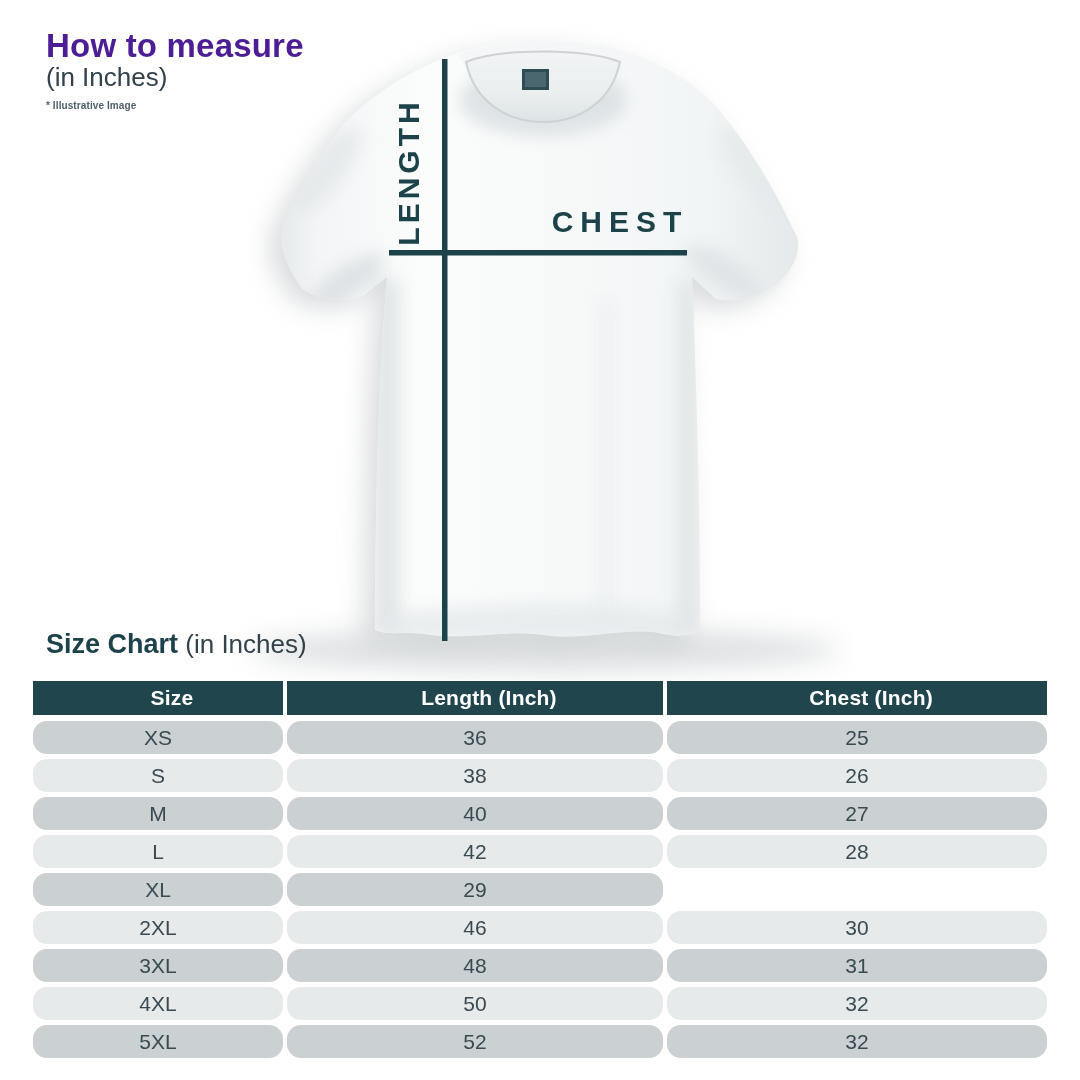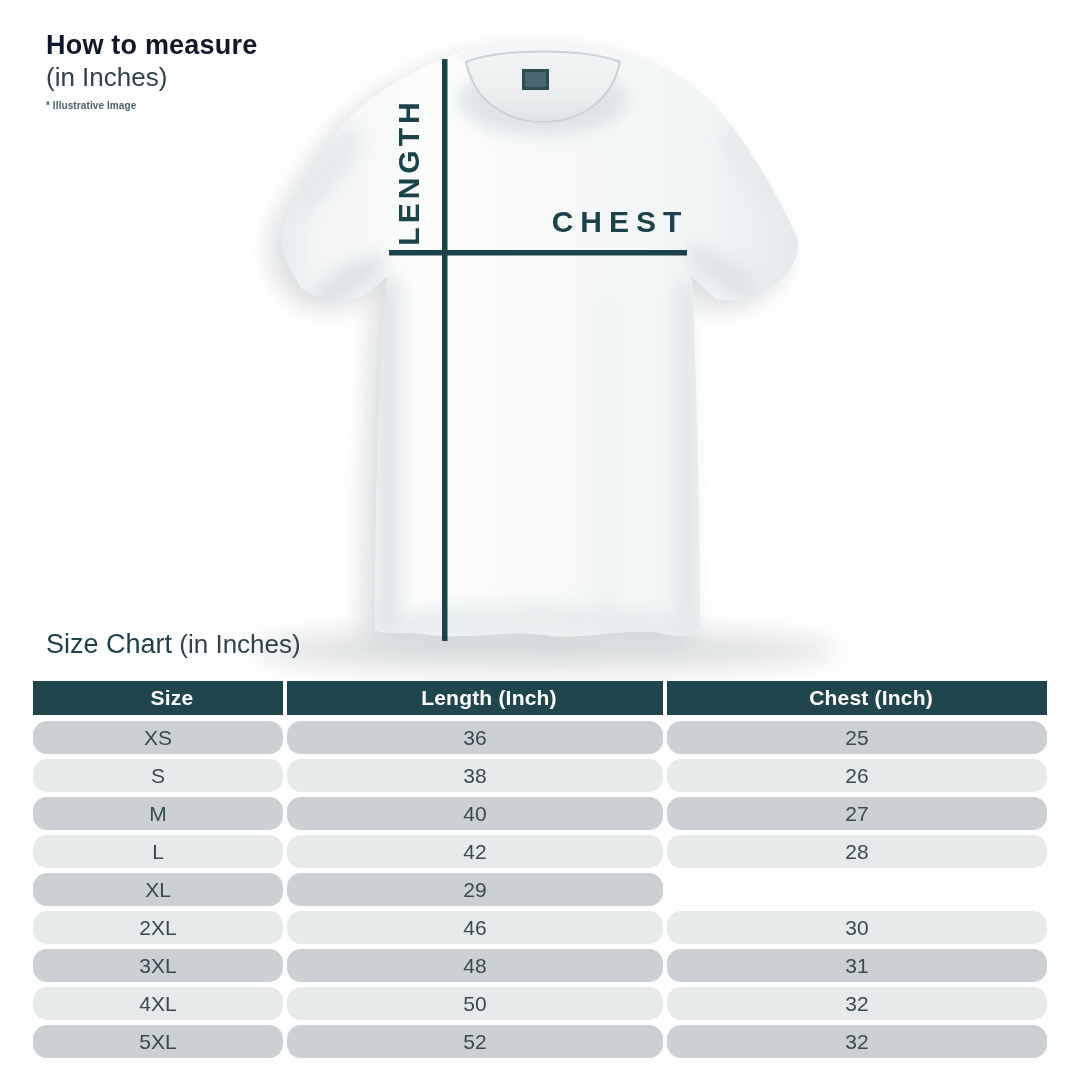--- a/index.html
+++ b/index.html
@@ -2,28 +2,28 @@
 <html><head>
 <meta charset="utf-8">
 <style>
   html,body{margin:0;padding:0;background:#ffffff;}
   #canvas{
     position:relative;width:1080px;height:1080px;overflow:hidden;
     background:#ffffff;font-family:"Liberation Sans",sans-serif;
   }
   
   .howto{position:absolute;left:46px;top:31px;width:320px;}
-  .howto .title{font-size:27px;font-weight:bold;color:#0f172a;line-height:29px;letter-spacing:.2px;}
+  .howto .title{font-size:33px;font-weight:bold;color:#4c1d95;line-height:29px;letter-spacing:.2px;}
   .howto .subtitle{font-size:26px;font-weight:normal;color:#31424b;line-height:31px;margin-top:2px;}
   .howto .note{font-size:10px;font-weight:bold;color:#4e6069;line-height:18px;margin-top:4px;letter-spacing:.1px;}
   
   .shirt-wrap{position:absolute;left:0;top:0;width:1080px;height:680px;}
   
   .sc-heading{position:absolute;left:46px;top:629px;font-size:27px;color:#1e424b;line-height:31px;}
-  .sc-heading .bold{font-weight:normal;}
+  .sc-heading .bold{font-weight:bold;}
   .sc-heading .reg{font-weight:normal;color:#31424b;font-size:26px;}
   
   .table{position:absolute;left:33px;top:681px;width:1014px;}
   .trow,.thead{display:grid;grid-template-columns:250px 376px 380px;column-gap:4px;}
   .thead{margin-bottom:6px;}
   .trow{margin-bottom:5px;}
   .th{
     height:34px;background:#21454d;color:#ffffff;font-size:21px;font-weight:bold;
     display:flex;align-items:center;justify-content:center;letter-spacing:.2px;padding-left:28px;
   }

